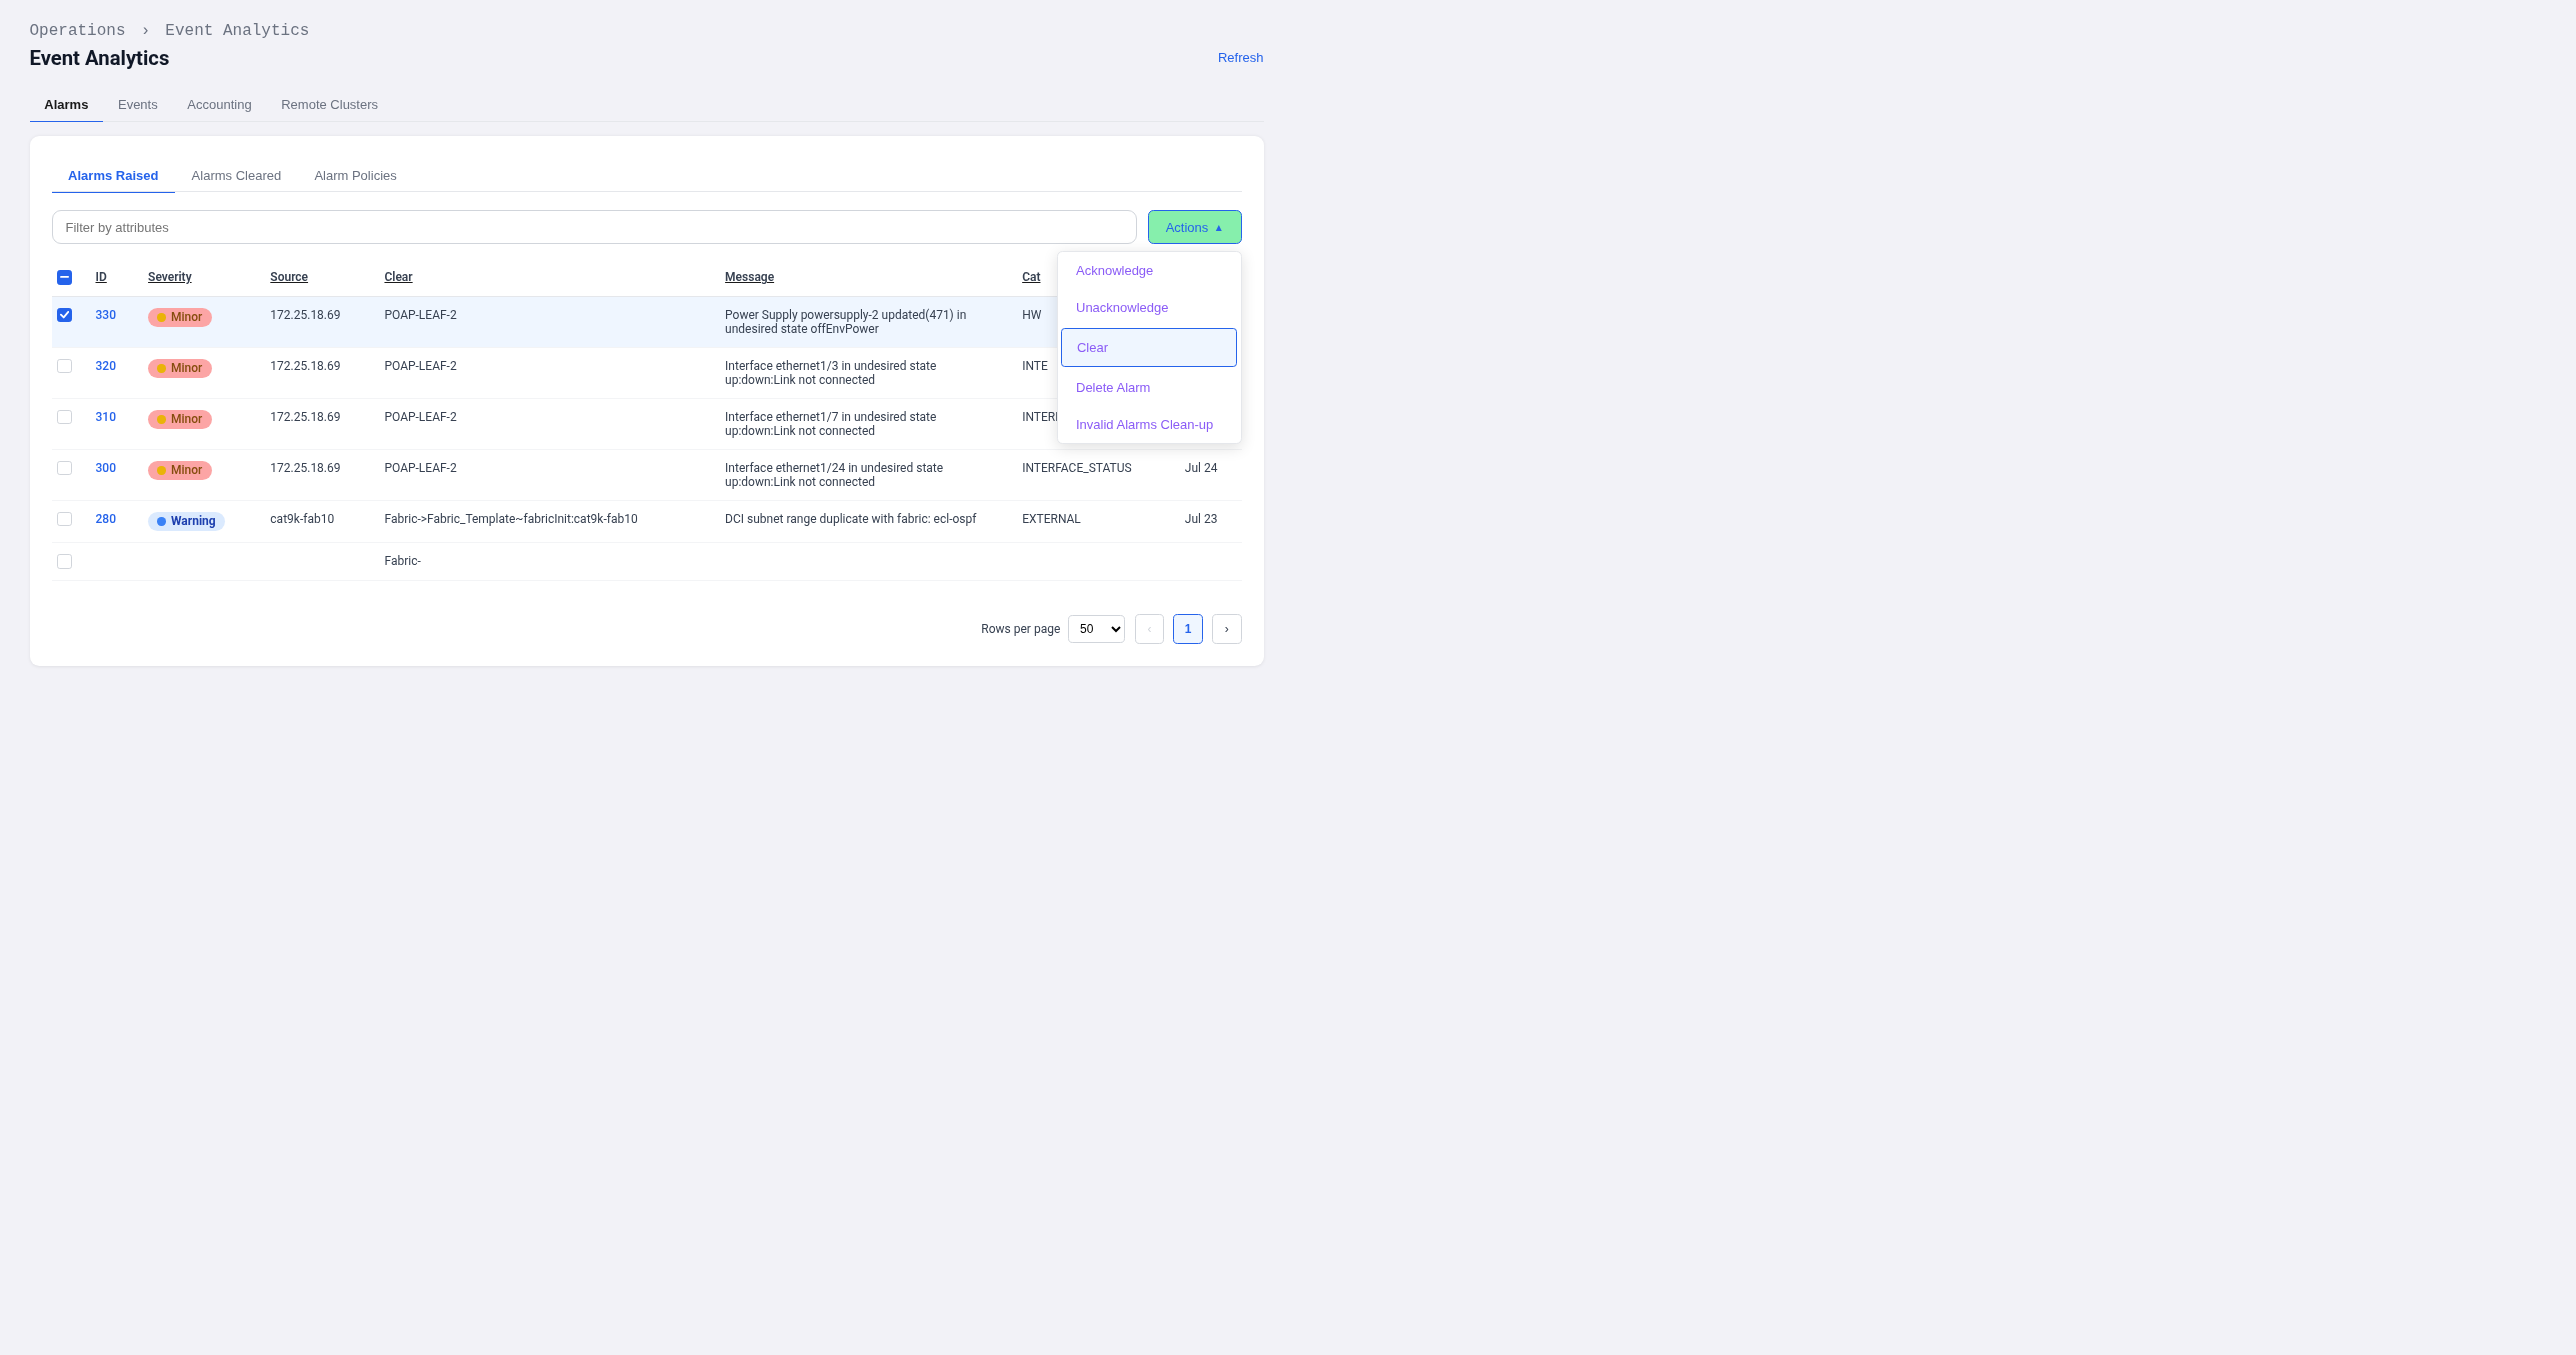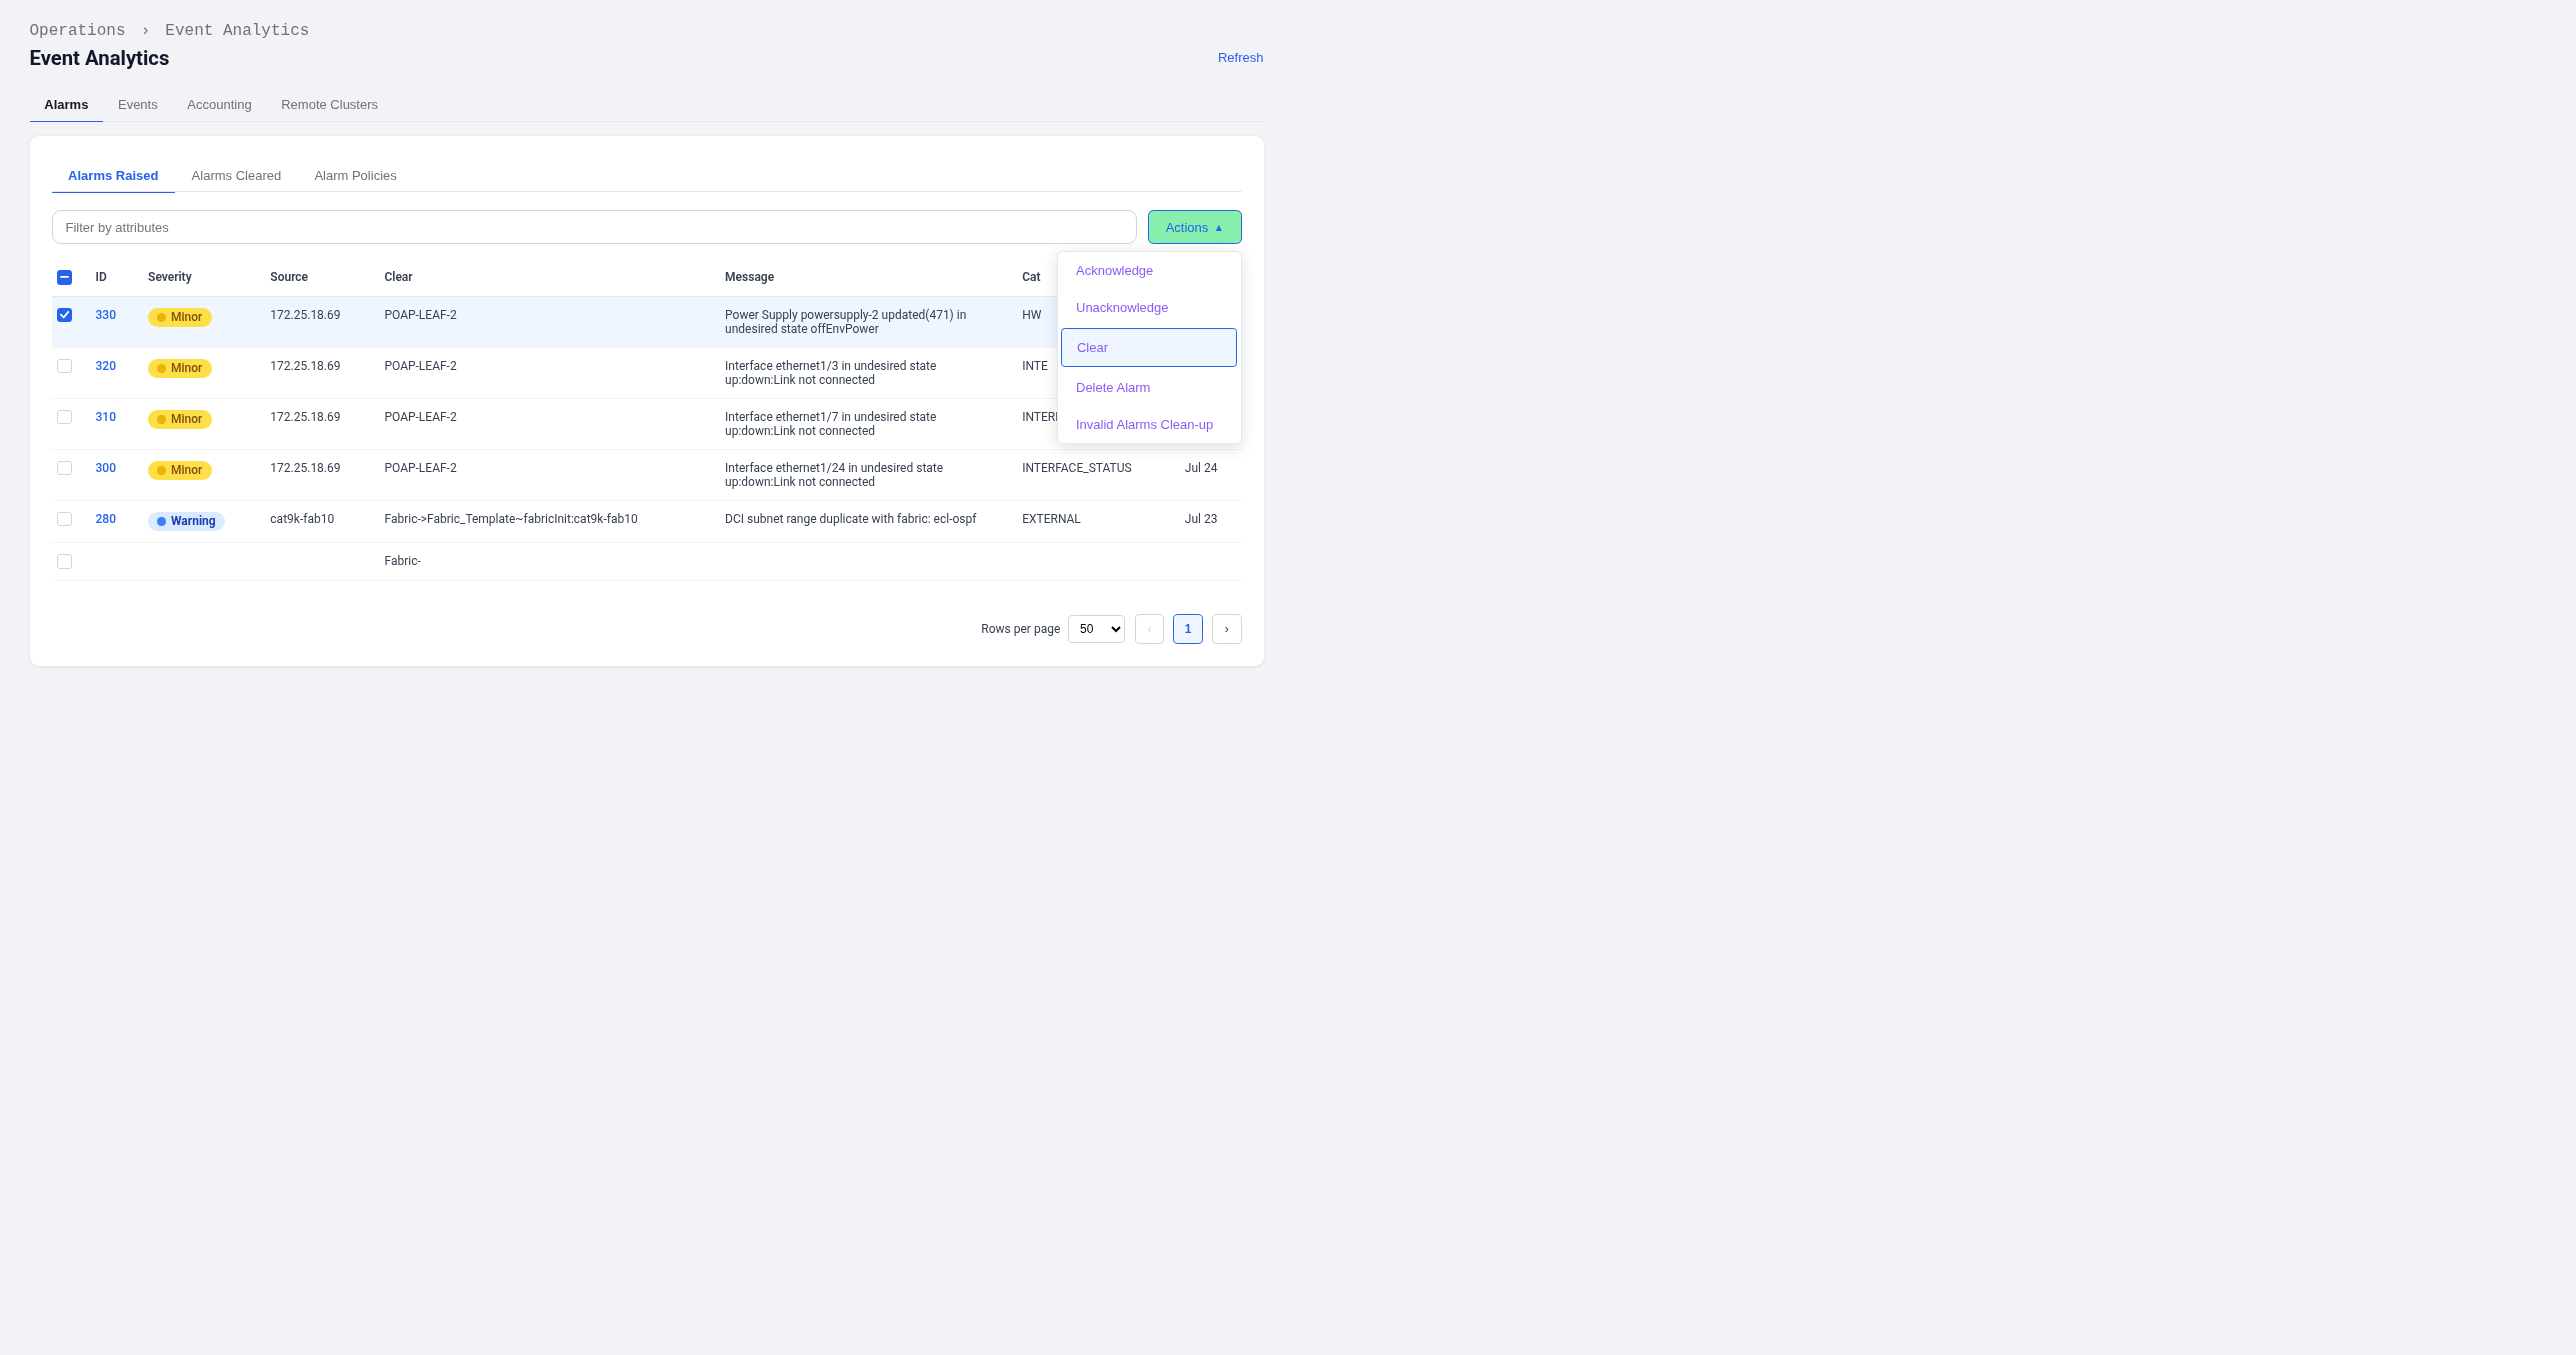--- a/index.html
+++ b/index.html
@@ -157,20 +157,21 @@
       margin: 1.8px 3.7px;
       width: calc(100% - 7.4px);
       padding: 11px 14.8px;
     }
     table {
       width: 100%;
       border-collapse: collapse;
     }
     thead tr {
       border-bottom: 1.8px solid #e5e7eb;
+      text-decoration: underline;
     }
     th {
       padding: 9.2px 11px;
       text-align: left;
       font-size: 12px;
       font-weight: 600;
       color: #374151;
       white-space: nowrap;
     }
     td {
@@ -216,21 +217,21 @@
     .severity-badge {
       display: inline-flex;
       align-items: center;
       gap: 5.5px;
       padding: 2.8px 9.2px;
       border-radius: 11px;
       font-size: 12px;
       font-weight: 500;
     }
     .severity-minor {
-      background: #fde047;
+      background: #fca5a5;
       color: #854d0e;
     }
     .severity-warning {
       background: #dbeafe;
       color: #1e40af;
       font-weight: bold;
     }
     .severity-dot {
       width: 8.3px;
       height: 8.3px;

